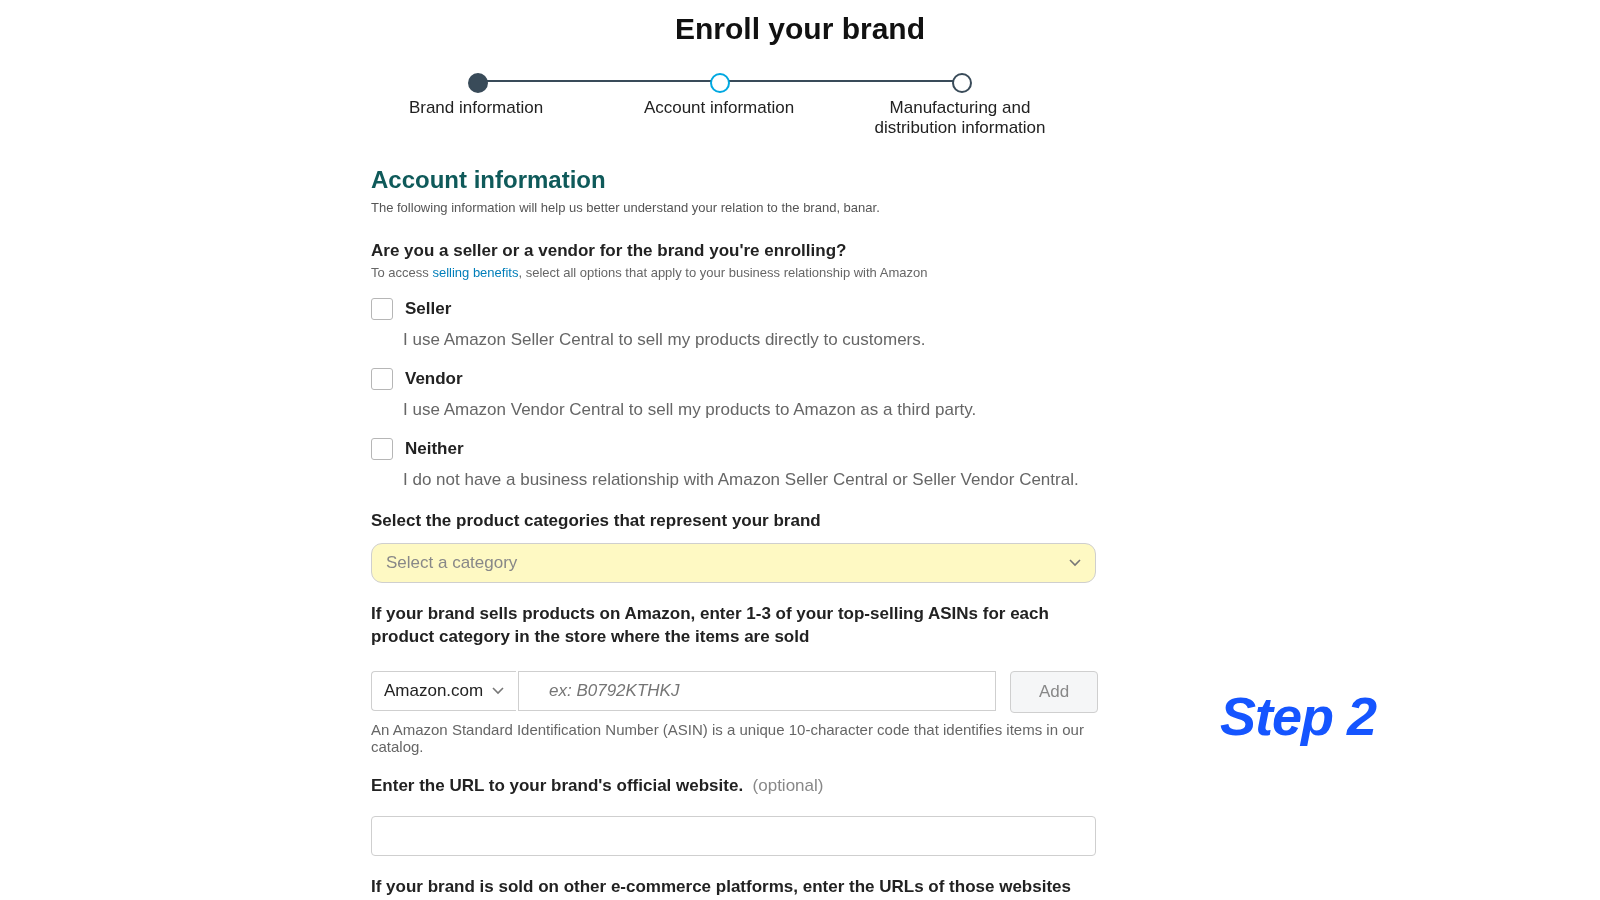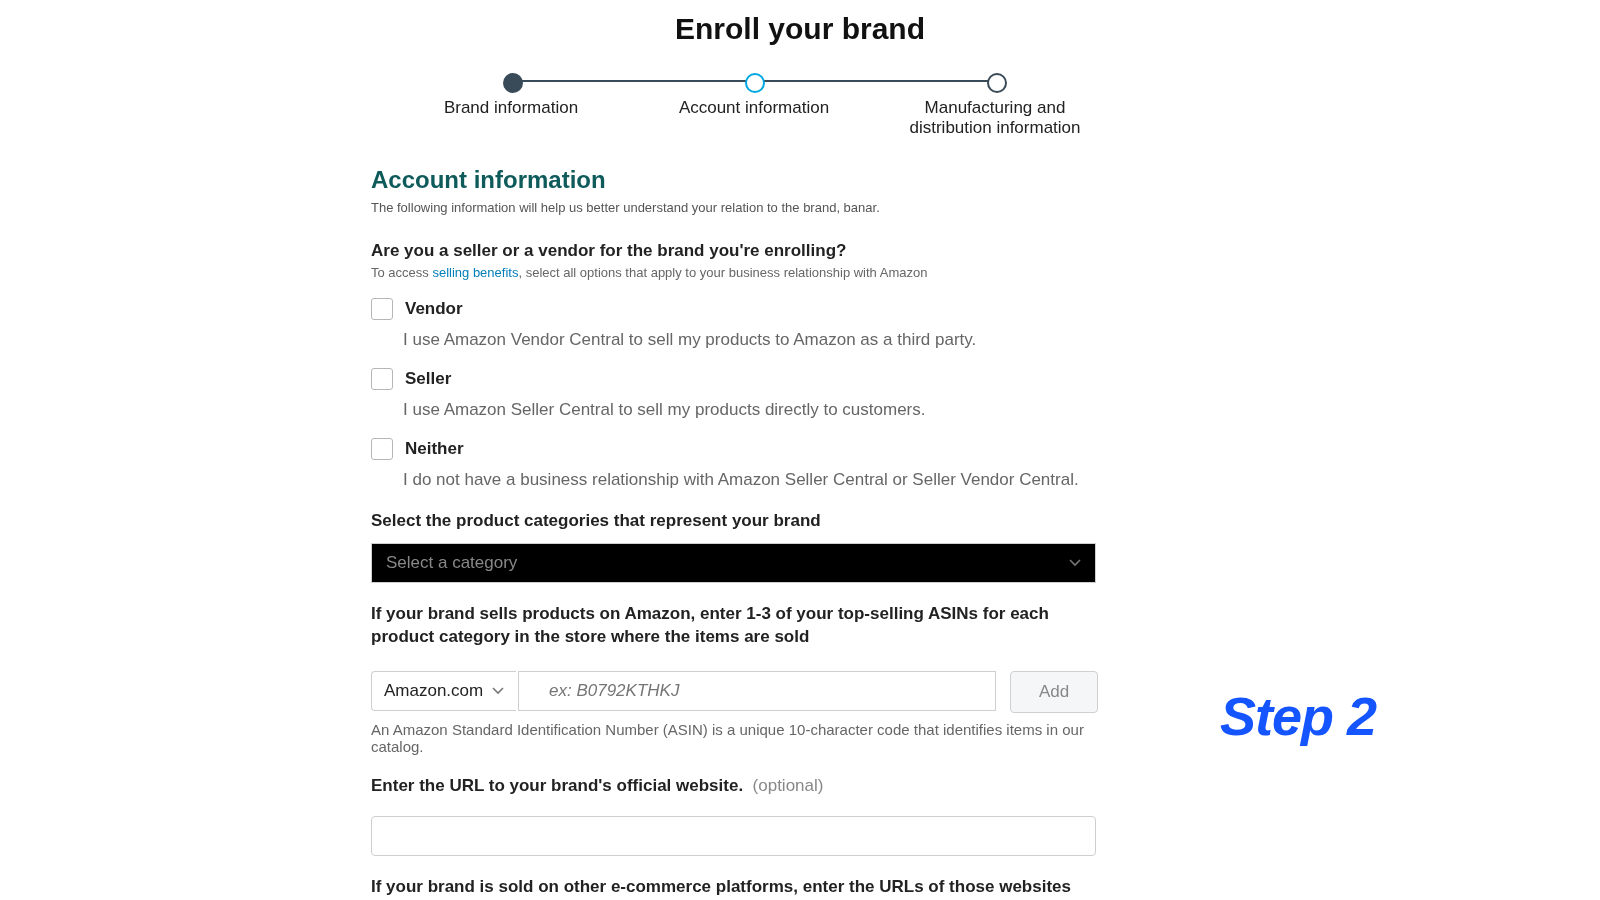--- a/index.html
+++ b/index.html
@@ -24,21 +24,21 @@
     width: 1600px;
     text-align: center;
     font-size: 30px;
     font-weight: 600;
     color: #111;
   }
   
   .stepper {
     position: absolute;
     top: 66px;
-    left: 449px;
+    left: 414px;
     width: 610px;
     height: 80px;
   }
   .track {
     position: absolute;
     top: 14px;
     left: 62px;
     right: 62px;
     height: 2px;
     background: #394b59;
@@ -135,29 +135,29 @@
     line-height: 1.35;
   }
   .hint {
     font-weight: 400;
     color: #888;
   }
   .select {
     width: 725px;
     height: 40px;
     border: 1px solid #cfcfcf;
-    border-radius: 1px;
+    border-radius: 11px;
     display: flex;
     align-items: center;
     justify-content: space-between;
     padding: 0 14px;
     box-sizing: border-box;
     color: #888;
     font-size: 17px;
-    background: #000000;
+    background: #fef9c3;
     cursor: pointer;
   }
   .chev {
     width: 12px;
     height: 12px;
   }
   .chev svg { display: block; }
   
   .asin-row {
     display: flex;
@@ -258,32 +258,32 @@
 
     <div class="q-bold">Are you a seller or a vendor for the brand you're enrolling?</div>
     <div class="q-help">
       <span>To access </span><span class="link">selling benefits</span><span>, select all options that apply to your business relationship with Amazon</span>
     </div>
 
     
     <div class="opt">
       <div class="row1">
         <div class="chk"></div>
+        <div class="opt-label">Seller</div>
+      </div>
+      <div class="opt-desc">I use Amazon Seller Central to sell my products directly to customers.</div>
+    </div>
+
+    
+    <div class="opt">
+      <div class="row1">
+        <div class="chk"></div>
         <div class="opt-label">Vendor</div>
       </div>
       <div class="opt-desc">I use Amazon Vendor Central to sell my products to Amazon as a third party.</div>
-    </div>
-
-    
-    <div class="opt">
-      <div class="row1">
-        <div class="chk"></div>
-        <div class="opt-label">Seller</div>
-      </div>
-      <div class="opt-desc">I use Amazon Seller Central to sell my products directly to customers.</div>
     </div>
 
     
     <div class="opt">
       <div class="row1">
         <div class="chk"></div>
         <div class="opt-label">Neither</div>
       </div>
       <div class="opt-desc">I do not have a business relationship with Amazon Seller Central or Seller Vendor Central.</div>
     </div>

